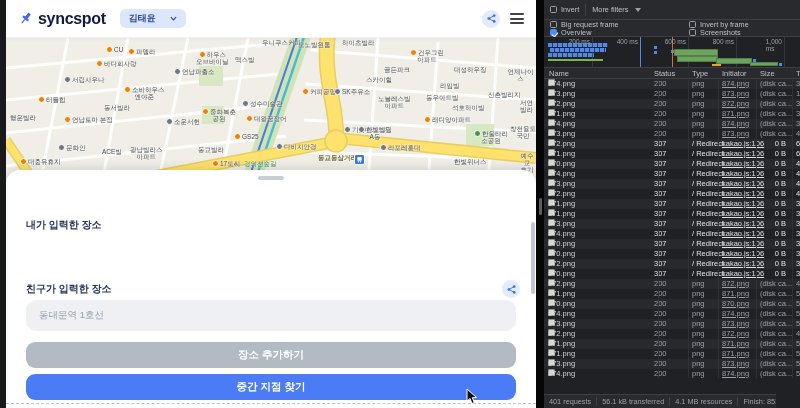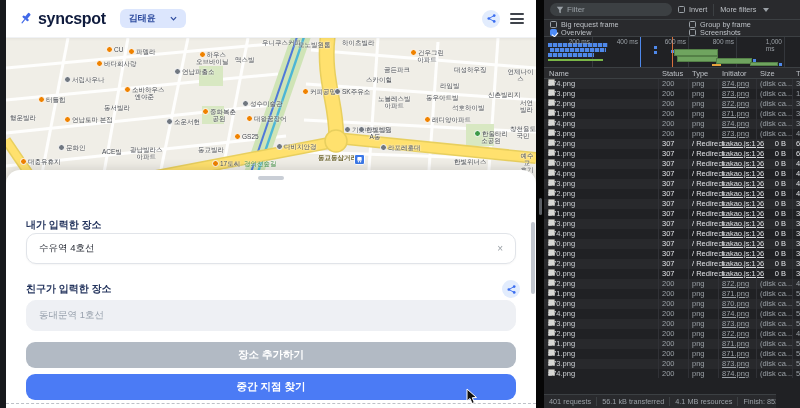--- a/index.html
+++ b/index.html
@@ -94,21 +94,21 @@
   .ov-bluebar { position:absolute; height:4px; background:repeating-linear-gradient(90deg,#4e88ea 0 4px,rgba(78,136,234,.25) 4px 5px); }
   .ov-greenline { position:absolute; left:4px; top:22px; width:55px; height:2px; background:#7ab648; }
   .ov-green { position:absolute; background:#6fa45f; border:1px solid #548047; }
   .ov-bluesq { position:absolute; width:3px; height:3px; background:#4e88ea; }
   .ov-orange { position:absolute; width:9px; height:2px; background:#e8a33d; }
   .marker-line { position:absolute; top:0; bottom:0; width:1px; }
 
   #dt-table-header { position:relative; height:11px; background:#292a2d; border-bottom:1px solid #3c4043;
                      font-size:7.5px; color:#bdc1c6; }
   .col { position:absolute; top:1px; white-space:nowrap; }
-  .c-name{left:5px;} .c-status{left:118px;text-align:right;} .c-type{left:148px;} .c-init{left:178px;} .c-size{left:216px;} .c-time{left:252px;}
+  .c-name{left:5px;} .c-status{left:110px;text-align:right;} .c-type{left:148px;} .c-init{left:178px;} .c-size{left:216px;} .c-time{left:252px;}
   #dt-rows { position:relative; height:299px; overflow:hidden; }
   .colsep { position:absolute; top:0; bottom:0; width:1px; background:#303136; z-index:2; }
   .net-row { position:relative; height:10px; line-height:10px; font-size:7.5px; white-space:nowrap; cursor:pointer; }
   .net-row:nth-child(even) { background:#28292c; }
   .net-row span { position:absolute; top:0; }
   .row-200 { color:#9aa0a6; } .row-307 { color:#dfe1e5; }
   .cell-name { color:#cfd2d6; display:flex; align-items:center; gap:3px; height:10px; }
   .file-ico { width:7px; height:7px; background:#d9d8d2; border:1px solid #8e8e8a; border-radius:1px; flex:none; }
   .link { text-decoration:underline; }
   .size-right { left:auto !important; right:14px; }
@@ -272,24 +272,20 @@
             <circle cx="2.8" cy="6.6" r=".8" fill="#fff"></circle>
             <circle cx="5.2" cy="6.6" r=".8" fill="#fff"></circle>
           </svg>
       </div>
     </div>
 
     <div id="sheet">
       <div class="sheet-handle"></div>
 
       <div class="field-label" style="top:48px">내가 입력한 장소</div>
-      <div class="input-box" id="input-my">
-        <span>수유역 4호선</span>
-        <span class="clear-x">×</span>
-      </div>
 
       <div class="field-label" style="top:112px">친구가 입력한 장소</div>
       <div class="share-mini">
         <svg width="9" height="9" viewBox="0 0 10 10">
           <circle cx="8" cy="1.8" r="1.5" fill="#3b6ef0"></circle>
             <circle cx="2" cy="5" r="1.5" fill="#3b6ef0"></circle>
             <circle cx="8" cy="8.2" r="1.5" fill="#3b6ef0"></circle>
           <path d="M2 5 L8 1.8 M2 5 L8 8.2" stroke="#3b6ef0" stroke-width="1"></path>
         </svg>
       </div>
@@ -308,46 +304,40 @@
       <path d="M1,1 L1,13 L4,10.5 L6,15.5 L8.3,14.5 L6.3,9.7 L10.5,9.5 Z" fill="#111" stroke="#fff" stroke-width="1"></path>
     </svg>
   </div>
 
   <div id="divider"></div>
   <div id="dt-scroll-thumb"></div>
 
   <div id="devtools">
 
     <div class="dt-row" id="dt-filter-row">
-      <div class="filter-pill">
-        <svg width="8" height="8" viewBox="0 0 10 10">
-          <path d="M1,1 L9,1 L6,5 L6,9 L4,8 L4,5 Z" fill="#9aa0a6"></path>
-        </svg>
-        <span>Filter</span>
-      </div>
       <span class="opt">
         <span class="dt-check"></span>
         <span>Invert</span>
       </span>
       <span class="vsep"></span>
       <span class="opt">
         <span>More filters</span>
         <span class="caret-down"></span>
       </span>
     </div>
 
 
     <div id="dt-options">
         <span class="opt">
           <span class="dt-check"></span>
           <span>Big request frame</span>
         </span>
         <span class="opt">
           <span class="dt-check"></span>
-          <span>Group by frame</span>
+          <span>Invert by frame</span>
         </span>
         <span class="opt">
           <span class="dt-check on"></span>
           <span>Overview</span>
         </span>
         <span class="opt">
           <span class="dt-check"></span>
           <span>Screenshots</span>
         </span>
       </div>

